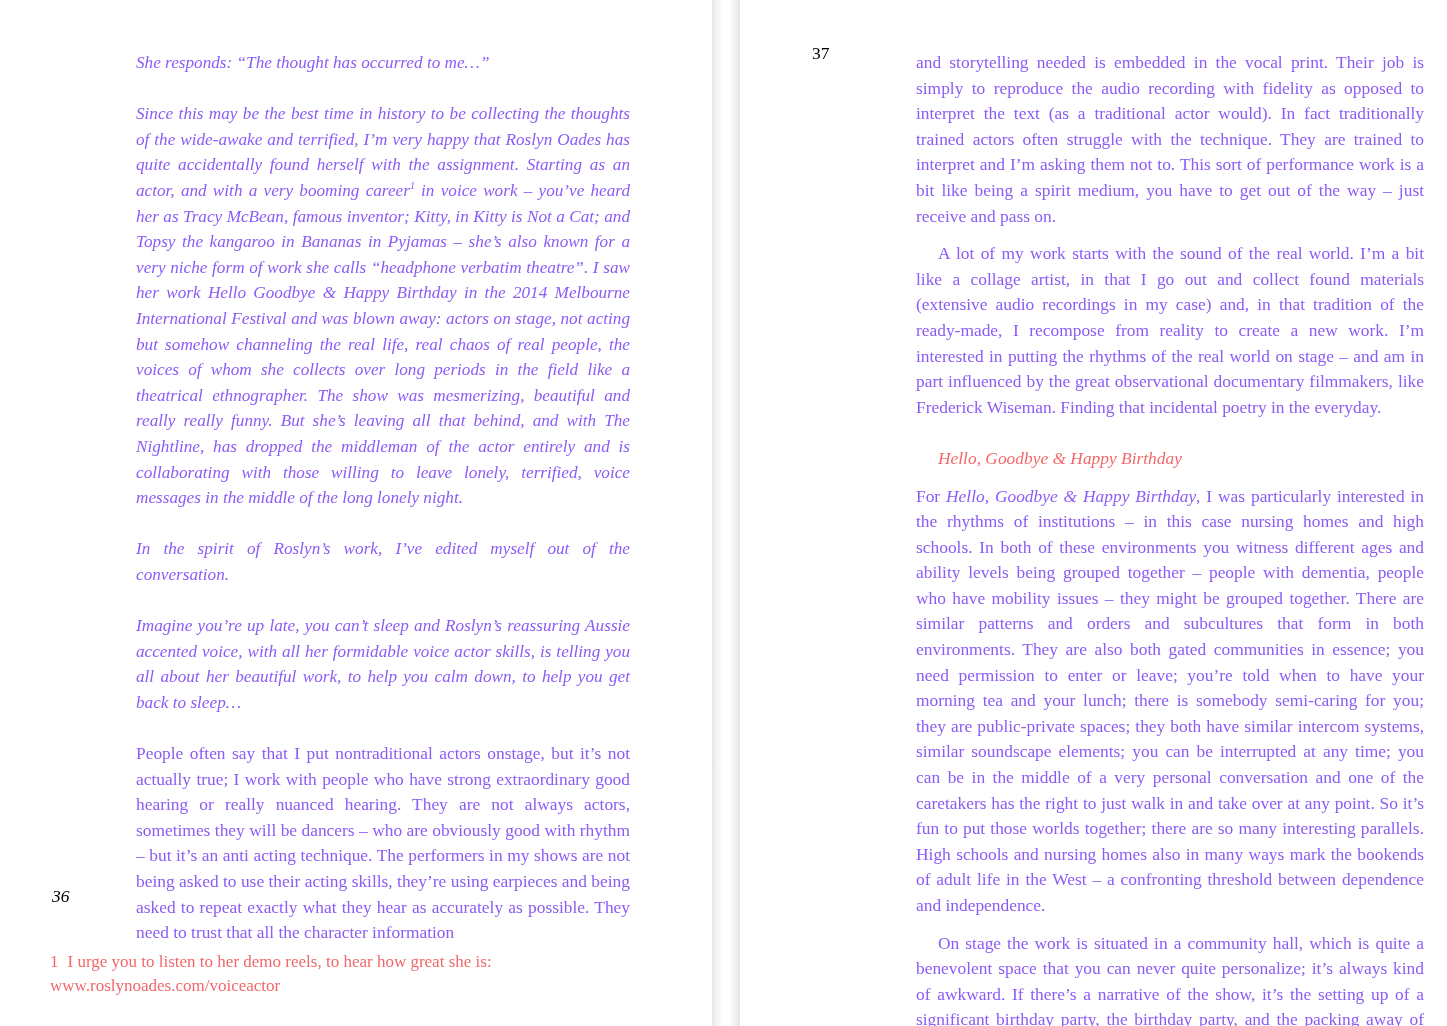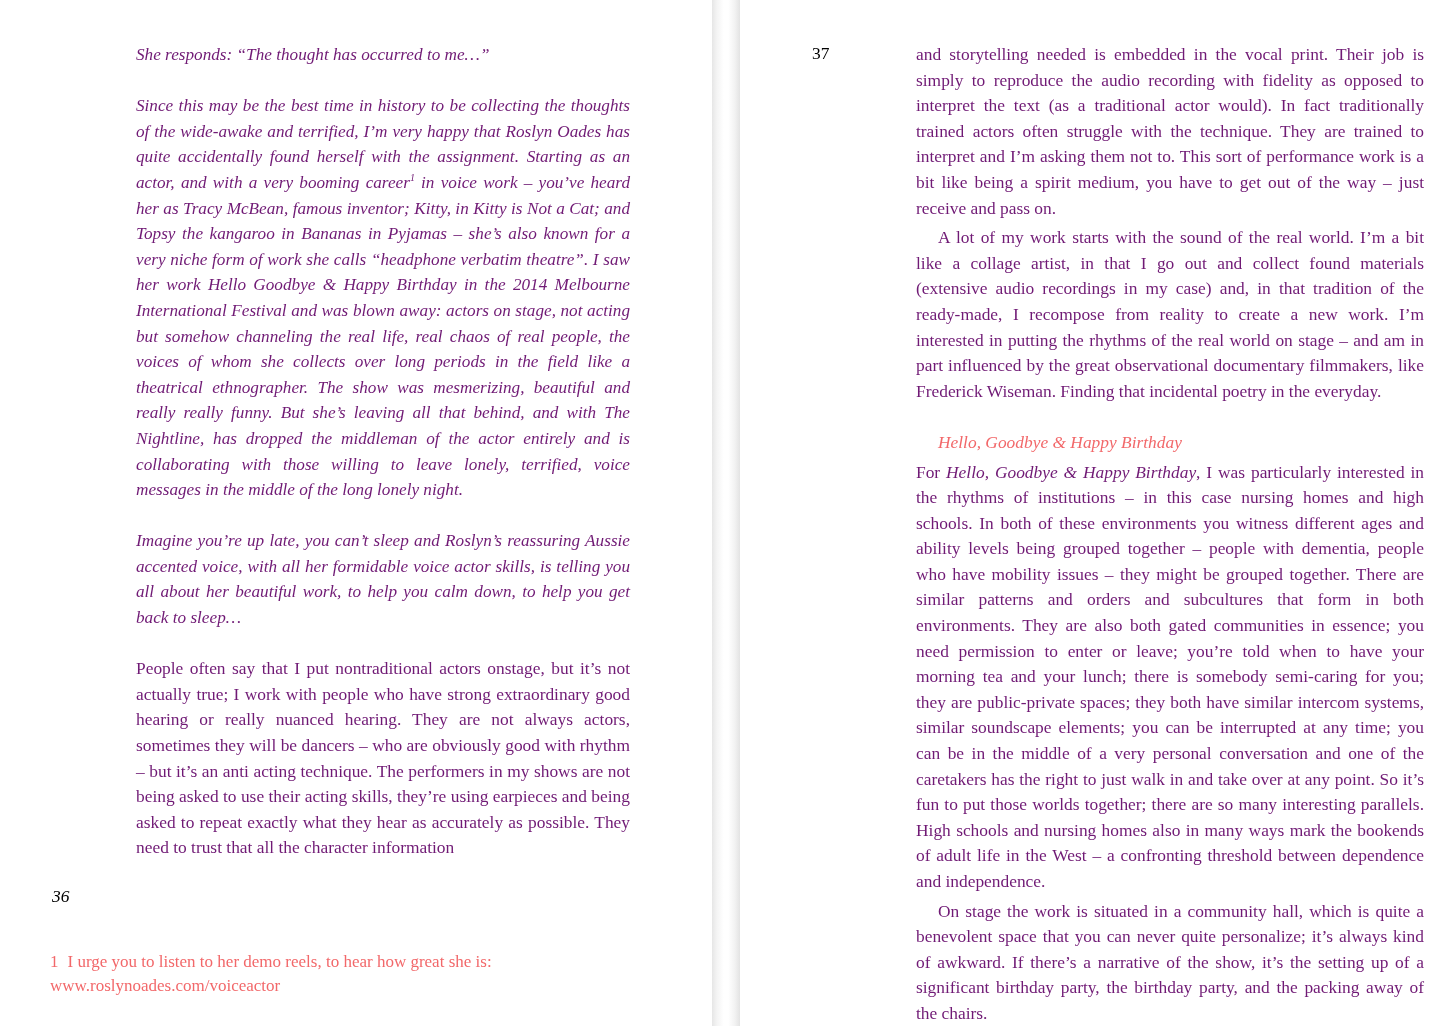--- a/index.html
+++ b/index.html
@@ -49,26 +49,26 @@
     left: 136px;
     top: 38px;
     width: 494px;
   }
   .col-right {
     left: 176px;
     top: 38px;
     width: 508px;
   }
   p {
-    margin: 4px 0 0 0;
+    margin: 12px 0 0 0;
     font-size: 17.4px;
     line-height: 25.6px;
     text-align: justify;
     text-justify: inter-word;
-    color: #701a75;
+    color: #8b5cf6;
     -webkit-hyphens: auto;
     hyphens: auto;
   }
   p.italic {
     font-style: italic;
     font-size: 17.2px;
     line-height: 25.6px;
   }
   p.gap {
     margin-top: 25.6px;
@@ -132,20 +132,21 @@
     <div class="folio folio-left">36</div>
 
     <div class="col col-left">
       <p class="italic">She responds: “The thought has occurred to me…”</p>
 
       <p class="italic gap">
         <span>Since this may be the best time in history to be collecting the thoughts of the wide-awake and terrified, I’m very happy that Roslyn Oades has quite accidentally found herself with the assignment. Starting as an actor, and with a very booming career</span><sup>1</sup><span> in voice work – you’ve heard her as Tracy McBean, famous inventor; Kitty, in Kitty is Not a Cat; and Topsy the kangaroo in Bananas in Pyjamas – she’s also known for a very niche form of work she calls “headphone verbatim theatre”. I saw her work Hello Goodbye &amp; Happy Birthday in the 2014 Melbourne International Festival and was blown away: actors on stage, not acting but somehow channeling the real life, real chaos of real people, the voices of whom she collects over long periods in the field like a theatrical ethnographer. The show was mesmerizing, beautiful and really really funny. But she’s leaving all that behind, and with The Nightline, has dropped the middleman of the actor entirely and is collaborating with those willing to leave lonely, terrified, voice messages in the middle of the long lonely night.</span>
       </p>
 
 
+      <p class="italic gap">In the spirit of Roslyn’s work, I’ve edited myself out of the conversation.</p>
 
       <p class="italic gap">Imagine you’re up late, you can’t sleep and Roslyn’s reassuring Aussie accented voice, with all her formidable voice actor skills, is telling you all about her beautiful work, to help you calm down, to help you get back to sleep…</p>
 
       <p class="gap">People often say that I put nontraditional actors onstage, but it’s not actually true; I work with people who have strong extraordinary good hearing or really nuanced hearing. They are not always actors, sometimes they will be dancers – who are obviously good with rhythm – but it’s an anti acting technique. The performers in my shows are not being asked to use their acting skills, they’re using earpieces and being asked to repeat exactly what they hear as accurately as possible. They need to trust that all the character information</p>
     </div>
 
     <div class="footnote">
       <span class="num">1</span><span>I urge you to listen to her demo reels, to hear how great she is: www.roslynoades.com/voiceactor</span>
     </div>
   </div>

